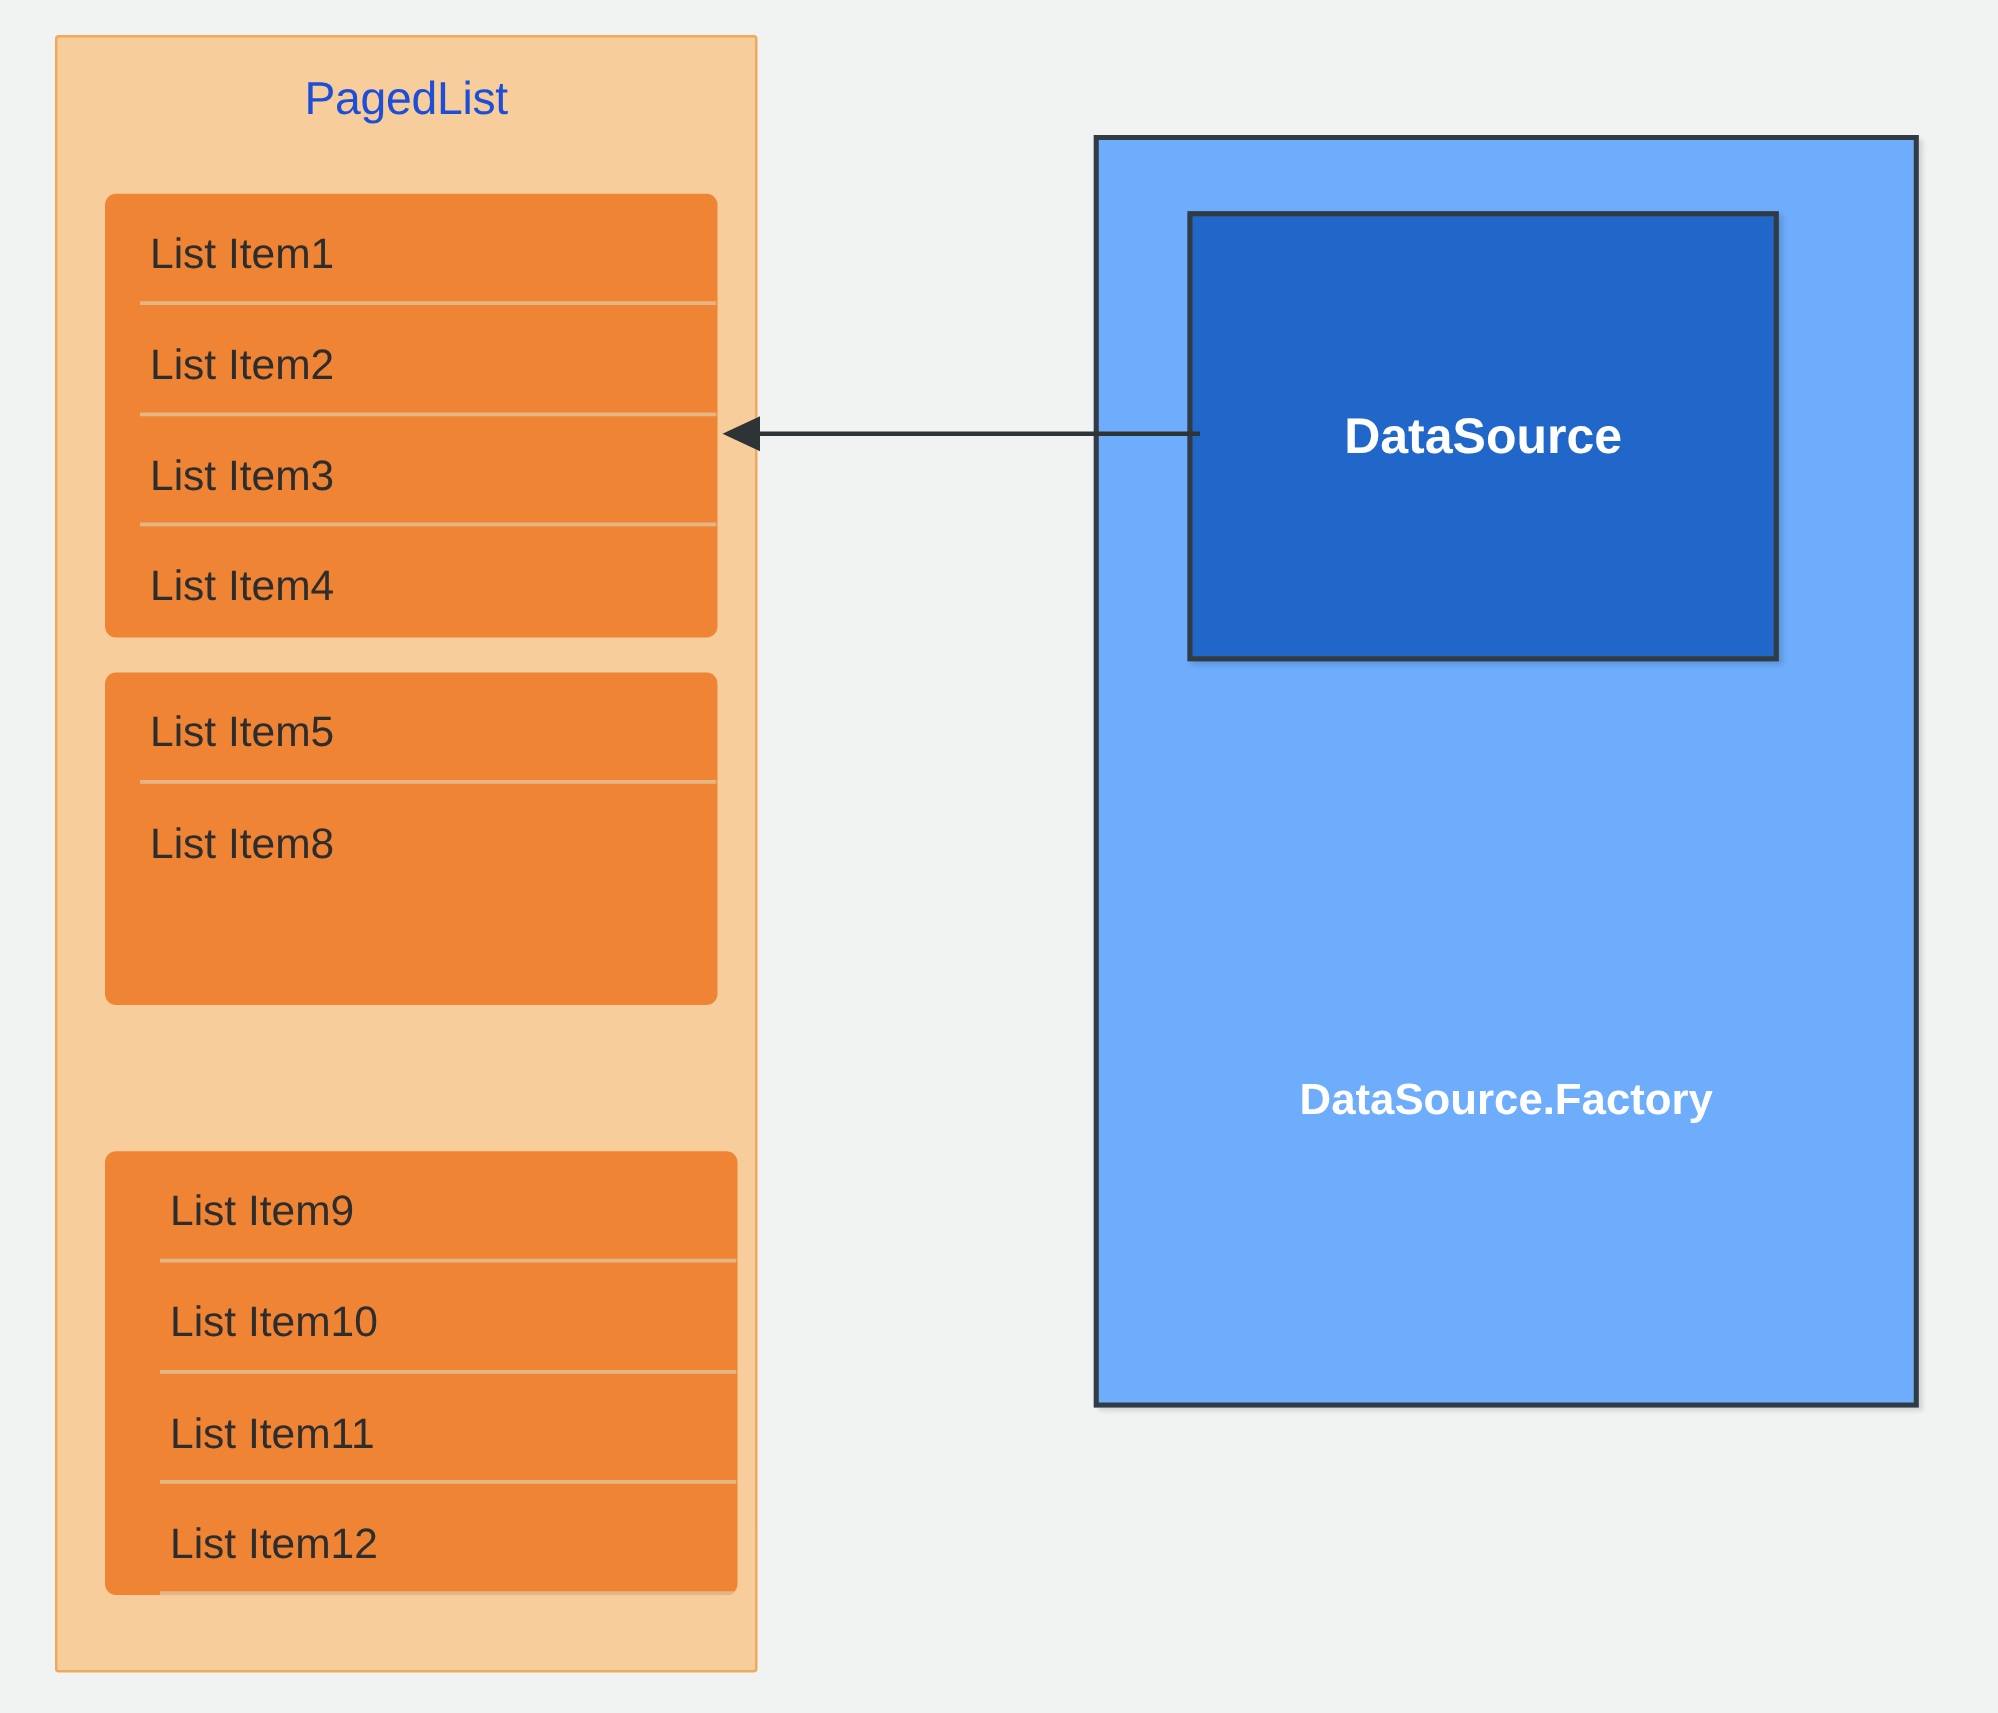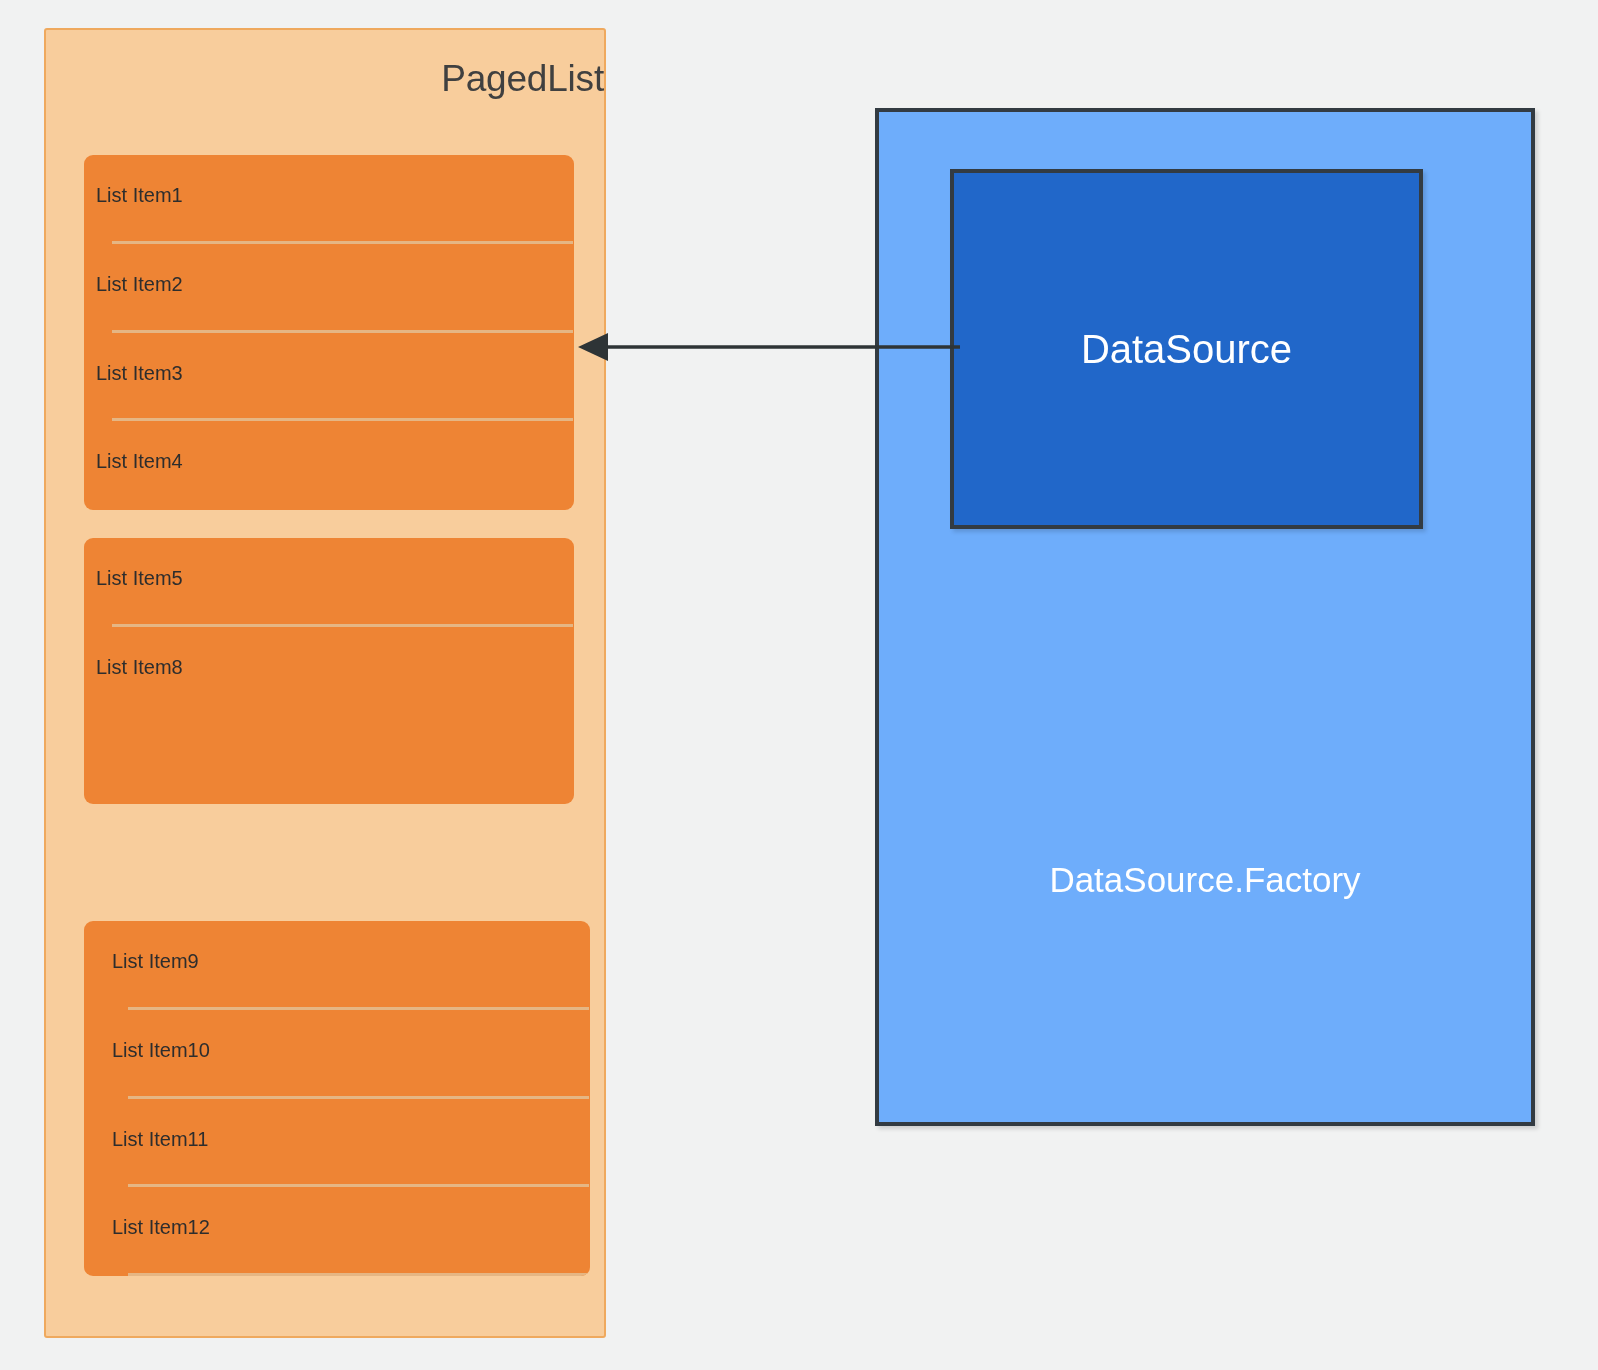--- a/index.html
+++ b/index.html
@@ -26,22 +26,22 @@
     background: #f8cd9c;
     border: 2px solid #efa95e;
     box-sizing: border-box;
     border-radius: 3px;
   }
   #paged-list-title {
     position: absolute;
     left: 0;
     top: 28px;
     width: 100%;
-    text-align: right;
-    color: #404040;
+    text-align: center;
+    color: #1d4ed8;
     font-size: 37px;
     letter-spacing: -0.2px;
     line-height: 1.15;
     white-space: nowrap;
   }
 
   
   .page-group {
     position: absolute;
     left: 38px;
@@ -54,23 +54,23 @@
   #page-group-1 { top: 508px; height: 266px; }
   #page-group-2 { top: 891px; height: 355px; padding-left: 16px; }
 
   .list-row {
     position: relative;
     height: 88.75px;
     box-sizing: border-box;
   }
   .list-row-label {
     position: absolute;
-    left: 12px;
+    left: 36px;
     top: 28px;
-    font-size: 20px;
+    font-size: 34px;
     color: #2d2d2d;
     line-height: 1.2;
     white-space: nowrap;
   }
   .row-separator {
     position: absolute;
     left: 28px;
     right: 1px;
     bottom: 0;
     height: 3px;
@@ -81,20 +81,21 @@
   #datasource-factory {
     position: absolute;
     left: 875px;
     top: 108px;
     width: 660px;
     height: 1018px;
     background: #6eadfb;
     border: 4px solid #333b42;
     box-sizing: border-box;
     box-shadow: 3px 3px 4px rgba(0,0,0,0.14);
+    font-weight: bold;
   }
   #datasource-factory-label {
     position: absolute;
     left: 0;
     top: 748px;
     width: 100%;
     text-align: center;
     color: #ffffff;
     font-size: 35px;
     line-height: 1.15;

